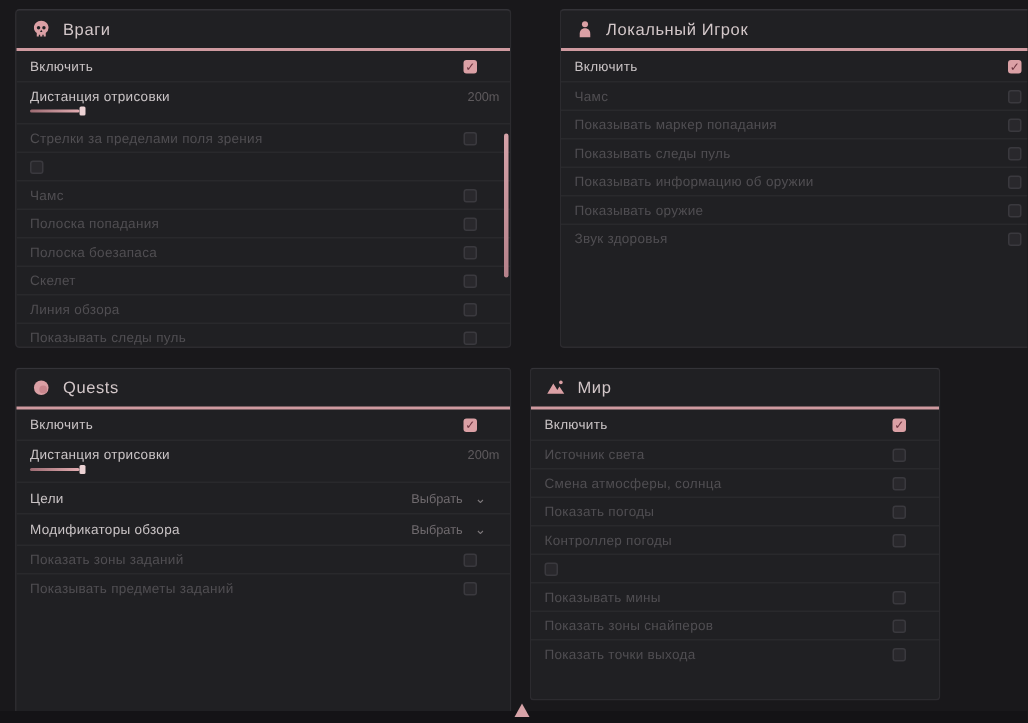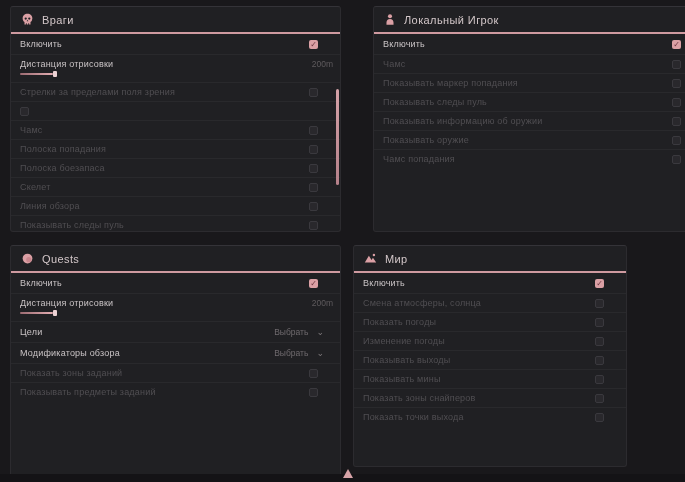--- a/index.html
+++ b/index.html
@@ -151,21 +151,21 @@
       </div>
       <div class="row toggle dim">
         <span class="lbl">Показывать информацию об оружии</span>
         <span class="cb off"></span>
       </div>
       <div class="row toggle dim">
         <span class="lbl">Показывать оружие</span>
         <span class="cb off"></span>
       </div>
       <div class="row toggle dim">
-        <span class="lbl">Чамс попадания</span>
+        <span class="lbl">Звук здоровья</span>
         <span class="cb off"></span>
       </div>
     </div>
 </section>
 
 <section class="panel" id="p-quests">
   <div class="hdr">
     <svg width="13" height="13" viewBox="0 0 16 16">
       <circle fill="#dba0a5" cx="8" cy="8" r="6"></circle>
       <circle fill="#c9868d" cx="9.6" cy="9.4" r="3.2"></circle>
@@ -214,33 +214,36 @@
       <circle fill="#dba0a5" cx="12.2" cy="3.6" r="1.5"></circle>
     </svg>
     <span class="title">Мир</span>
   </div>
   <div class="body">
       <div class="row toggle on first">
         <span class="lbl">Включить</span>
         <span class="cb chk">✓</span>
       </div>
       <div class="row toggle dim">
+        <span class="lbl">Источник света</span>
+        <span class="cb off"></span>
+      </div>
+      <div class="row toggle dim">
         <span class="lbl">Смена атмосферы, солнца</span>
         <span class="cb off"></span>
       </div>
       <div class="row toggle dim">
         <span class="lbl">Показать погоды</span>
         <span class="cb off"></span>
       </div>
       <div class="row toggle dim">
-        <span class="lbl">Изменение погоды</span>
-        <span class="cb off"></span>
-      </div>
-      <div class="row toggle dim">
-        <span class="lbl">Показывать выходы</span>
+        <span class="lbl">Контроллер погоды</span>
+        <span class="cb off"></span>
+      </div>
+      <div class="row toggle dim">
         <span class="cb off"></span>
       </div>
       <div class="row toggle dim">
         <span class="lbl">Показывать мины</span>
         <span class="cb off"></span>
       </div>
       <div class="row toggle dim">
         <span class="lbl">Показать зоны снайперов</span>
         <span class="cb off"></span>
       </div>

